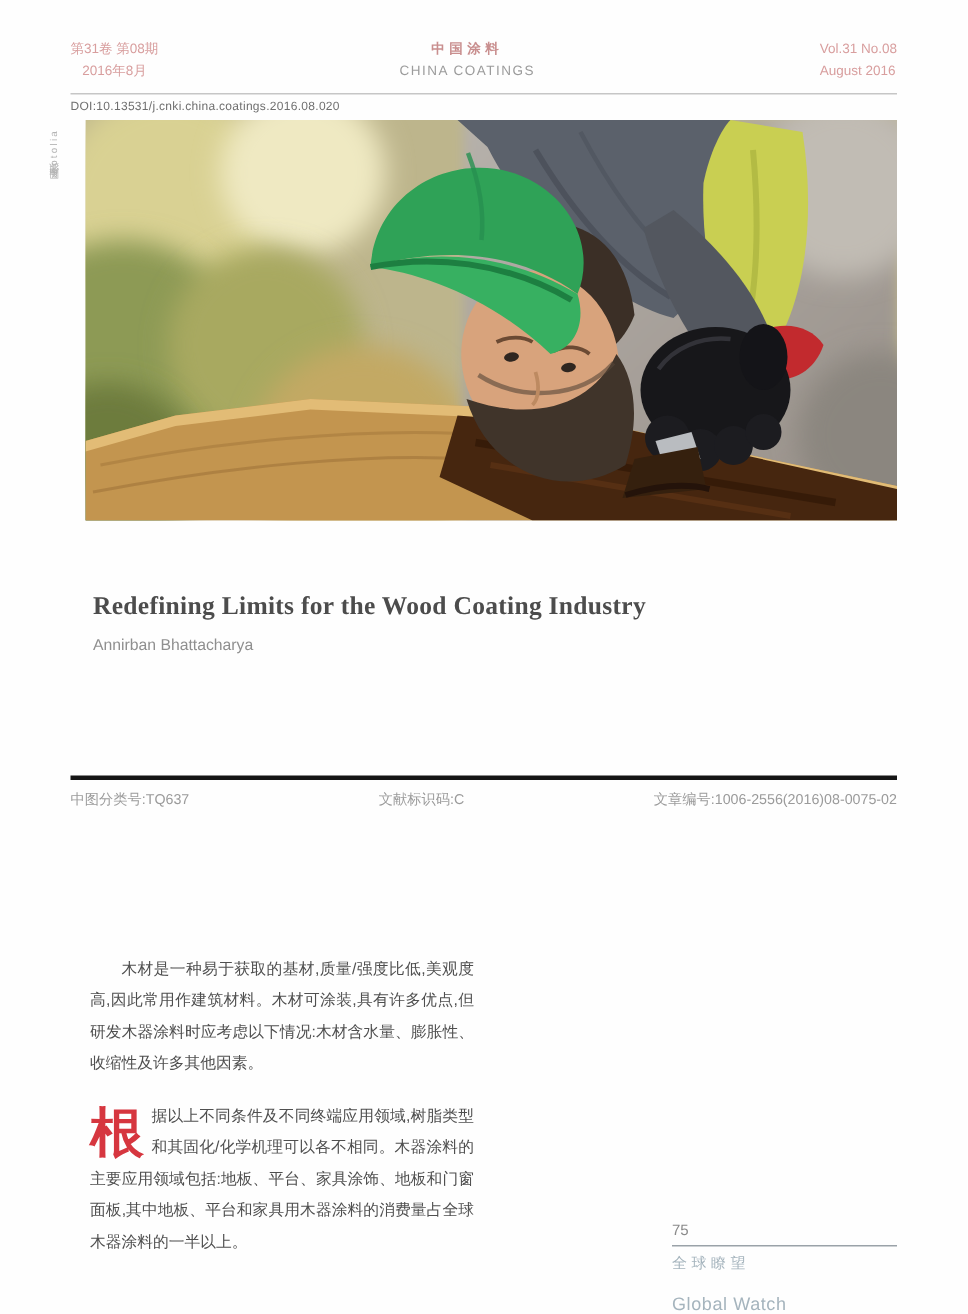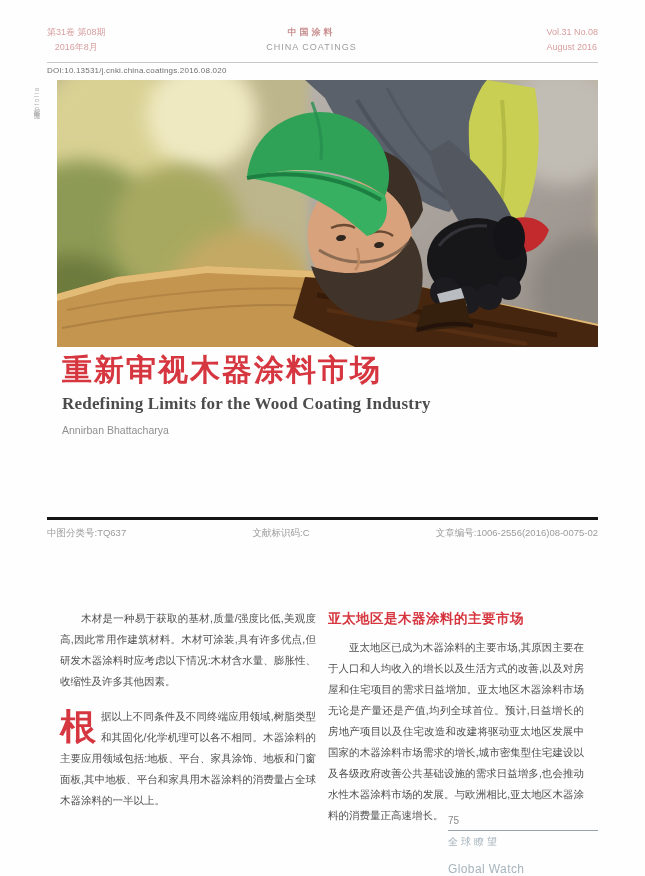--- a/index.html
+++ b/index.html
@@ -27,21 +27,21 @@
   .title-en{position:absolute;top:394px;left:62px;margin:0;font-size:17px;font-weight:bold;color:#4c4c4c;font-family:"Liberation Serif","DejaVu Serif",serif;letter-spacing:.2px;}
   .author{position:absolute;top:424px;left:62px;font-size:10.5px;color:#8f8f8f;}
   
   .abstract{
     position:absolute;top:450px;left:47px;width:551px;margin:0;
     font-size:10.5px;line-height:22px;color:#c9696f;text-align:justify;text-indent:2em;
   }
   .black-rule{position:absolute;top:517px;left:47px;width:551px;height:3px;background:#151515;}
   .meta-row{position:absolute;top:527px;left:47px;width:551px;display:flex;justify-content:space-between;font-size:9.5px;color:#9b9b9b;}
   
-  .columns{position:absolute;top:608px;left:60px;width:538px;display:flex;gap:12px;}
+  .columns{position:absolute;top:636px;left:60px;width:538px;display:flex;gap:22px;}
   .col{width:256px;font-size:10.5px;line-height:21px;color:#4f4f4f;text-align:justify;}
   .col p{margin:0;}
   .indent{text-indent:2em;}
   .para-gap{margin-bottom:14px !important;}
   .dropcap{float:left;font-size:36px;line-height:38px;font-weight:bold;color:#d6363f;margin:2px 5px 0 0;font-family:"Liberation Sans",sans-serif;}
   .section-heading{margin:0 0 8px 0;font-size:13.5px;font-weight:bold;color:#d6363f;letter-spacing:.5px;}
   
   .page-footer{position:absolute;top:815px;right:47px;width:150px;text-align:left;}
   .page-num{font-size:10px;color:#8a8a8a;padding-bottom:2px;padding-right:2px;}
   .footer-rule{border-top:1px solid #9aa2a8;margin:2px 0 4px 0;}
@@ -141,44 +141,39 @@
     <circle cx="432" cy="217" r="13" fill="#1c1c20"></circle>
     <circle cx="452" cy="208" r="12" fill="#1c1c20"></circle>
     <ellipse cx="452" cy="158" rx="16" ry="22" fill="#141418"></ellipse>
     <path d="M382,166 C392,152 410,144 430,146" stroke="#3a3a40" stroke-width="3" fill="none" opacity="0.8"></path>
 
     <polygon points="380,214 404,208 410,226 386,232" fill="#b9bcc0"></polygon>
     <polygon points="366,226 408,218 414,246 358,252" fill="#35200e"></polygon>
     <path d="M360,250 C380,244 400,242 416,246" stroke="#24130a" stroke-width="4" fill="none"></path>
   </svg>
 
-  <h1 class="title-cn">重新审视木器涂料市场</h1>
   <h2 class="title-en">Redefining Limits for the Wood Coating Industry</h2>
   <div class="author">Annirban Bhattacharya</div>
 
 
   <div class="black-rule"></div>
 
   <div class="meta-row">
     <span>中图分类号:TQ637</span>
     <span>文献标识码:C</span>
     <span>文章编号:1006-2556(2016)08-0075-02</span>
   </div>
 
   <div class="columns">
     <div class="col">
       <p class="indent para-gap">木材是一种易于获取的基材,质量/强度比低,美观度高,因此常用作建筑材料。木材可涂装,具有许多优点,但研发木器涂料时应考虑以下情况:木材含水量、膨胀性、收缩性及许多其他因素。</p>
       <p>
         <span class="dropcap">根</span><span>据以上不同条件及不同终端应用领域,树脂类型和其固化/化学机理可以各不相同。木器涂料的主要应用领域包括:地板、平台、家具涂饰、地板和门窗面板,其中地板、平台和家具用木器涂料的消费量占全球木器涂料的一半以上。</span>
       </p>
     </div>
-    <div class="col">
-      <h3 class="section-heading">亚太地区是木器涂料的主要市场</h3>
-      <p class="indent">亚太地区已成为木器涂料的主要市场,其原因主要在于人口和人均收入的增长以及生活方式的改善,以及对房屋和住宅项目的需求日益增加。亚太地区木器涂料市场无论是产量还是产值,均列全球首位。预计,日益增长的房地产项目以及住宅改造和改建将驱动亚太地区发展中国家的木器涂料市场需求的增长,城市密集型住宅建设以及各级政府改善公共基础设施的需求日益增多,也会推动水性木器涂料市场的发展。与欧洲相比,亚太地区木器涂料的消费量正高速增长。</p>
-    </div>
   </div>
 
   <div class="page-footer">
     <div class="page-num">75</div>
     <div class="footer-rule"></div>
     <div class="footer-cn">全球瞭望</div>
     <div class="footer-en">Global Watch</div>
   </div>
 
 </div>

